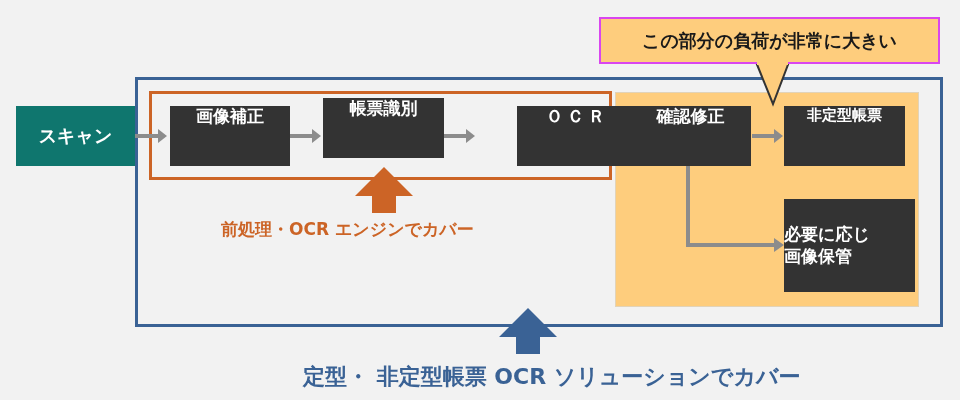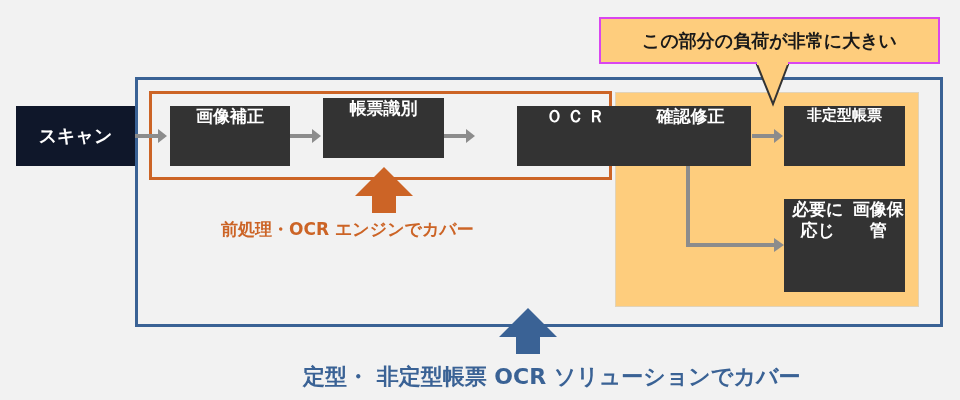--- a/index.html
+++ b/index.html
@@ -8,21 +8,21 @@
     position: relative; overflow: hidden;
     font-family: "DejaVu Sans", "Liberation Sans", sans-serif;
   }
   .abs { position: absolute; box-sizing: border-box; }
   .box {
     background: #333333; color: #ffffff;
     display: flex; align-items: flex-start; justify-content: center;
     text-align: center; font-weight: bold; font-size: 17px; line-height: 1.25;
   }
   .scan {
-    background: #0f172a; color: #fff;
+    background: #0f766e; color: #fff;
     display: flex; align-items: center; justify-content: center;
     font-weight: bold; font-size: 18px;
   }
   .outer-blue { border: 3px solid #3a6295; }
   .inner-orange { border: 3px solid #cc6426; }
   .yellow-area { background: #fecd7d; border: 1px solid #e2d3b8; }
   .label-orange { color: #cc6426; font-weight: bold; font-size: 17px; white-space: nowrap; }
   .label-blue { color: #3a6295; font-weight: bold; font-size: 22px; white-space: nowrap; }
   .callout {
     background: #fecd7d; border: 2px solid #d946ef;
@@ -82,19 +82,19 @@
 </div>
 <div class="abs box" style="left:477px; top:106px; width:121px; height:60px; letter-spacing:4px;margin-left:40px;">
   <span>ＯＣＲ</span>
 </div>
 <div class="abs box" style="left:630px; top:106px; width:121px; height:60px;">
   <span>確認修正</span>
 </div>
 <div class="abs box" style="left:784px; top:106px; width:121px; height:60px; font-size:15px;">
   <span>非定型帳票</span>
 </div>
-<div class="abs box" style="left:784px; top:199px; width:121px; height:93px; flex-direction:row;">
+<div class="abs box" style="left:784px; top:199px; width:131px; height:93px; flex-direction:column;">
   <span>必要に応じ</span>
   <span>画像保管</span>
 </div>
 
 <div class="abs label-orange" style="left:221px; top:218px;">前処理・OCR エンジンでカバー</div>
 <div class="abs label-blue" style="left:303px; top:362px;">定型・ 非定型帳票 OCR ソリューションでカバー</div>
 
 </body></html>

